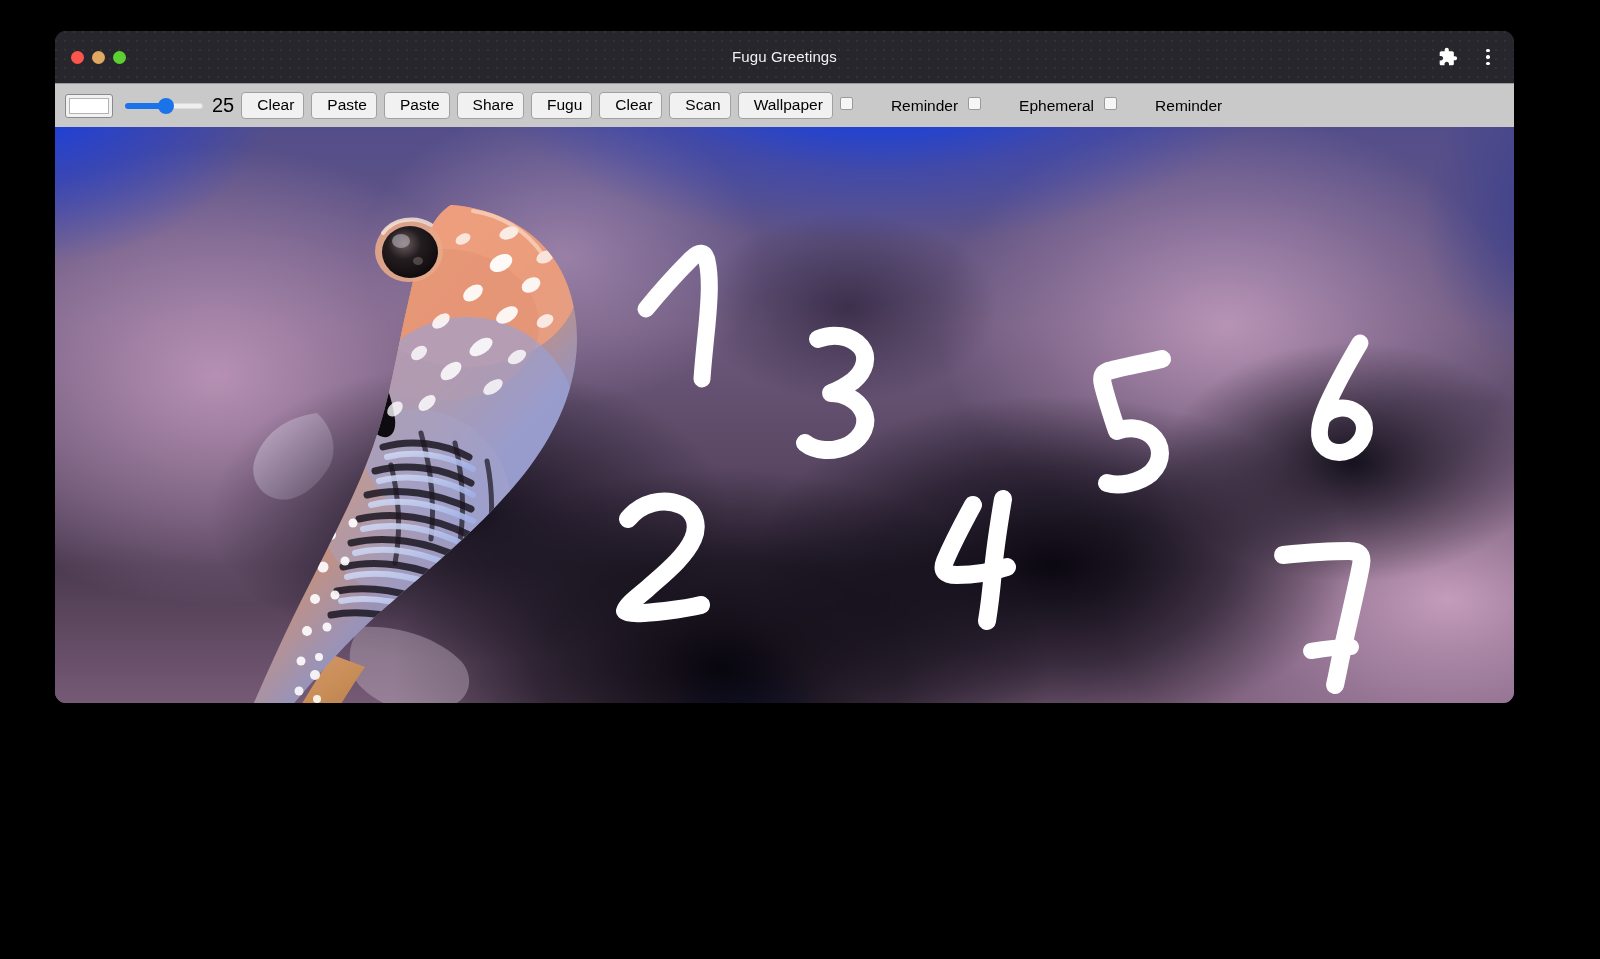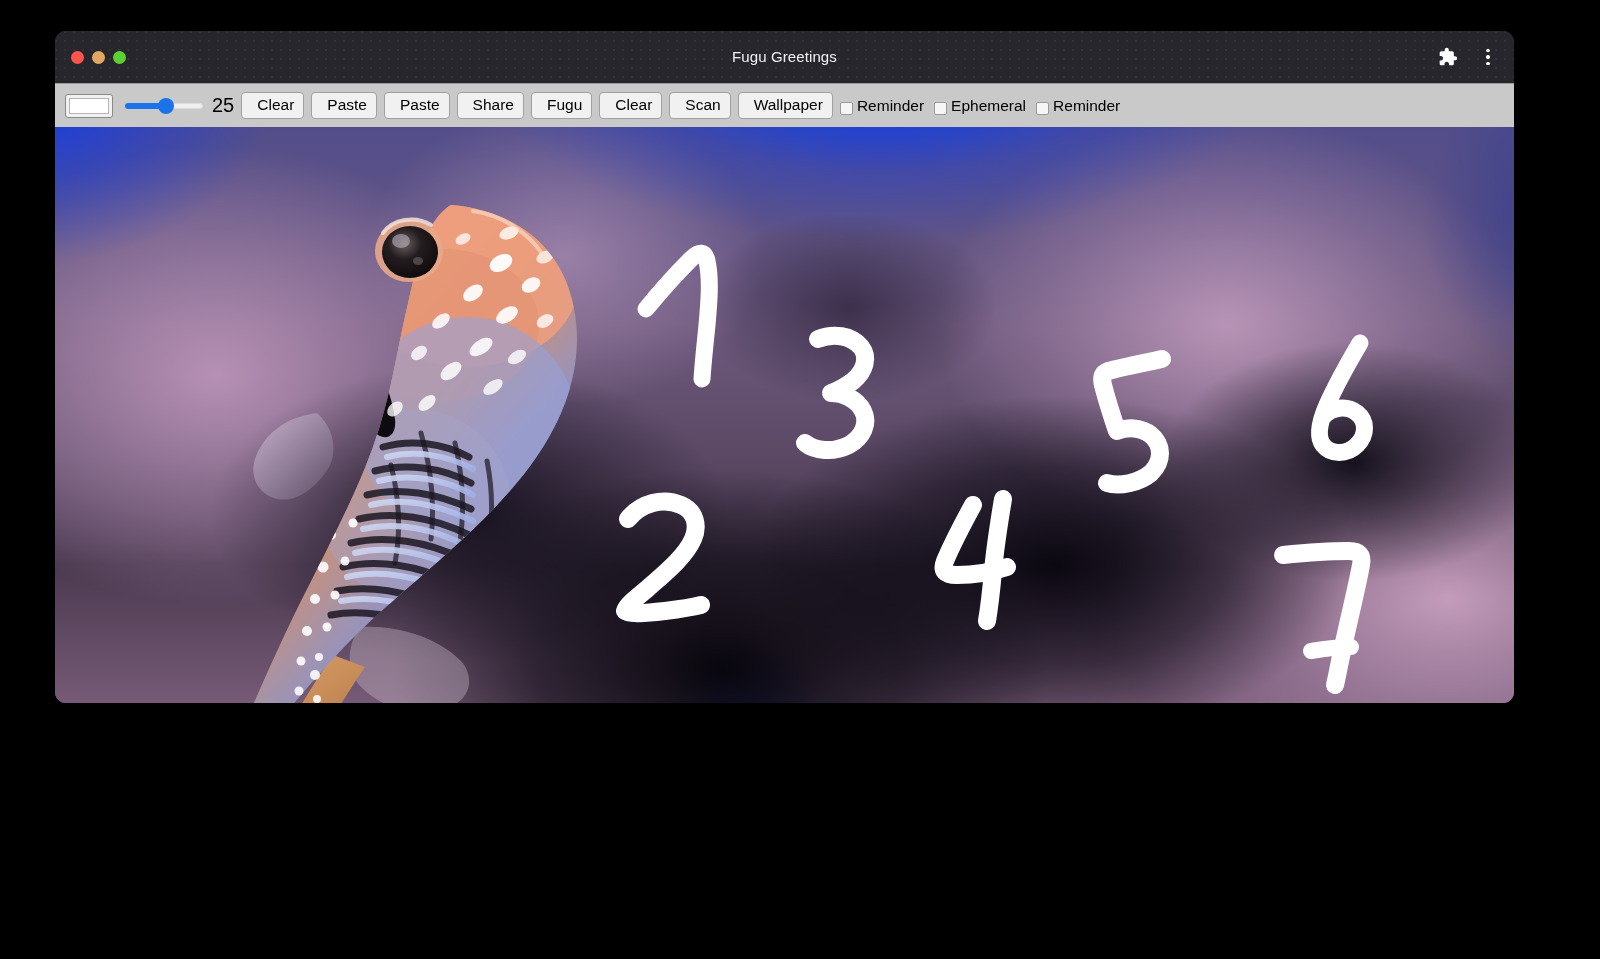--- a/index.html
+++ b/index.html
@@ -159,24 +159,25 @@
     padding: 3px 9px 4px 15px;
     margin-right: 7px;
     line-height: 1.15;
     cursor: pointer;
     white-space: nowrap;
     flex: none;
   }
 
   .tb-check-wrap {
     display: flex;
-    align-items: flex-end;
+    align-items: flex-start;
     margin-right: 10px;
     flex: none;
     cursor: pointer;
+    gap: 34px;
   }
   .tb-check-box {
     width: 13px; height: 13px;
     background: #f6f6f6;
     border: 1px solid #9a9a9a;
     border-radius: 2px;
     margin-right: 4px;
     flex: none;
   }
   .tb-check-label {

